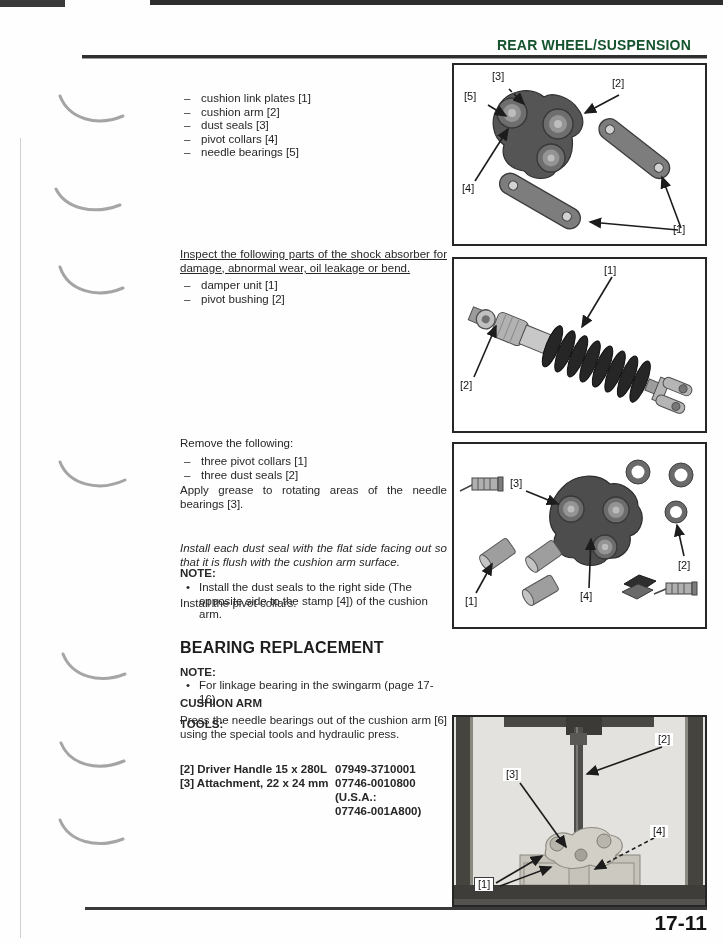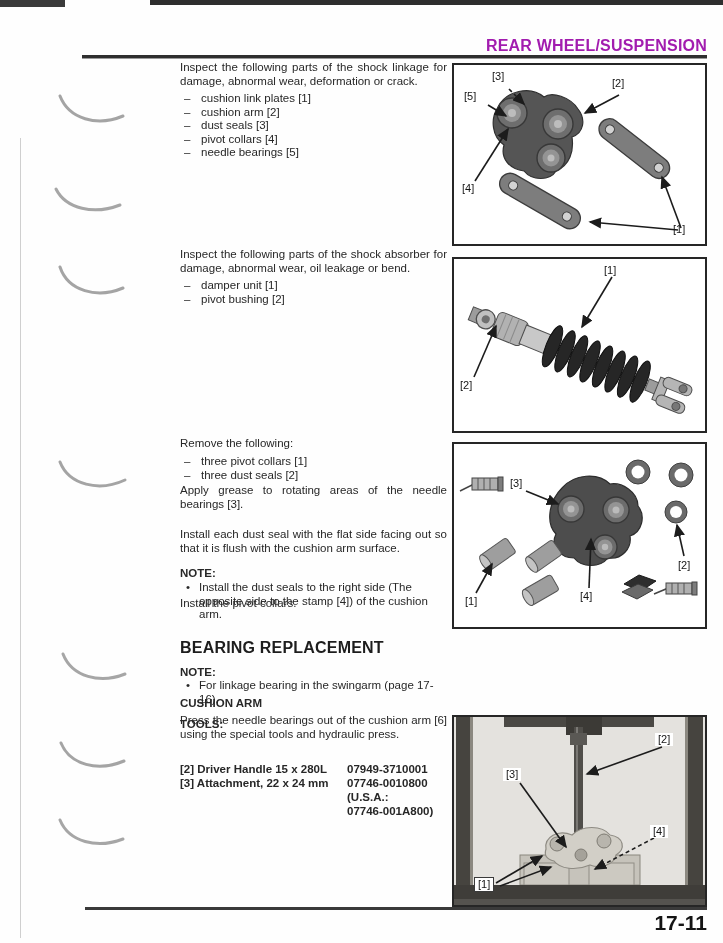--- a/index.html
+++ b/index.html
@@ -3,35 +3,35 @@
 <meta charset="utf-8">
 <style>
   html,body{margin:0;padding:0;background:#ffffff;}
   .page{position:relative;width:723px;height:943px;background:#fefefe;overflow:hidden;
         font-family:"Liberation Sans",sans-serif;color:#272727;}
   
   .scanbar{position:absolute;background:#2e2e2e;}
   .margin-line{position:absolute;left:20px;top:138px;width:1px;height:800px;background:#cfcfcf;}
   .crescent{position:absolute;width:85px;height:35px;}
   
-  .hdr-title{position:absolute;right:16px;top:37px;font-size:16px;font-weight:bold;color:#a21caf;letter-spacing:.2px;}
+  .hdr-title{position:absolute;right:32px;top:37px;font-size:14px;font-weight:bold;color:#14532d;letter-spacing:.2px;}
   .hdr-rule{position:absolute;left:82px;top:55px;width:625px;height:3px;background:#2f2f2f;border-bottom:1px solid #9a9a9a;}
   .ftr-rule{position:absolute;left:85px;top:907px;width:622px;height:3px;background:#3a3a3a;}
   .page-num{position:absolute;right:16px;top:911px;font-size:21px;font-weight:bold;color:#141414;}
   
   .tb{position:absolute;left:180px;width:267px;font-size:11.5px;line-height:13.6px;}
   .just{text-align:justify;}
   .li{position:relative;padding-left:21px;}
   .li .dash{position:absolute;left:4px;}
   .note-li{position:relative;padding-left:19px;}
   .note-li .bullet{position:absolute;left:6px;}
   .b{font-weight:bold;}
   .h1{font-size:16px;font-weight:bold;letter-spacing:.2px;color:#1d1d1d;}
   .tool-row{display:flex;}
-  .tool-row .tname{width:167px;flex:none;}
+  .tool-row .tname{width:155px;flex:none;}
   .tool-row .tnum{flex:1;}
   
   .fig{position:absolute;left:452px;width:255px;border:2px solid #262626;background:#ffffff;box-sizing:border-box;}
   .fig svg{position:absolute;left:0;top:0;}
   .fig-label{position:absolute;font-size:11px;line-height:13px;color:#161616;}
   .chip{background:#ffffff;padding:0 3px;}
   .chip-box{background:#ffffff;padding:0 3px;border:1px solid #3a3a3a;}
 </style>
 </head>
 <body>
@@ -60,46 +60,45 @@
   <svg class="crescent" style="left:55px;top:738px;" viewBox="0 0 85 35">
       <path d="M6,5 C15,27 43,34 69,23" fill="none" stroke="#8d8d8d" stroke-width="3" stroke-linecap="round" opacity="0.8"></path>
     </svg>
   <svg class="crescent" style="left:55px;top:815px;" viewBox="0 0 85 35">
       <path d="M5,5 C14,27 42,34 68,24" fill="none" stroke="#909090" stroke-width="3" stroke-linecap="round" opacity="0.8"></path>
     </svg>
 
   <div class="hdr-title">REAR WHEEL/SUSPENSION</div>
   <div class="hdr-rule"></div>
 
-  <div class="tb just" style="top:61px;">Inspect the following parts of the shock linkage for damage, abnormal wear, deformation or crack.</div>
 
   <div class="tb" style="top:92px;">
     <div class="li"><span class="dash">–</span><span>cushion link plates [1]</span></div>
     <div class="li"><span class="dash">–</span><span>cushion arm [2]</span></div>
     <div class="li"><span class="dash">–</span><span>dust seals [3]</span></div>
     <div class="li"><span class="dash">–</span><span>pivot collars [4]</span></div>
     <div class="li"><span class="dash">–</span><span>needle bearings [5]</span></div>
   </div>
 
-  <div class="tb just" style="top:248px;">Inspect the following parts of the shock absorber for damage, abnormal wear, oil leakage or bend.</div>
+  <div class="tb just" style="top:248px;text-decoration:underline;">Inspect the following parts of the shock absorber for damage, abnormal wear, oil leakage or bend.</div>
 
   <div class="tb" style="top:279px;">
     <div class="li"><span class="dash">–</span><span>damper unit [1]</span></div>
     <div class="li"><span class="dash">–</span><span>pivot bushing [2]</span></div>
   </div>
 
   <div class="tb" style="top:437px;">Remove the following:</div>
 
   <div class="tb" style="top:455px;">
     <div class="li"><span class="dash">–</span><span>three pivot collars [1]</span></div>
     <div class="li"><span class="dash">–</span><span>three dust seals [2]</span></div>
   </div>
 
   <div class="tb just" style="top:484px;">Apply grease to rotating areas of the needle bearings [3].</div>
-  <div class="tb just" style="top:528px;">Install each dust seal with the flat side facing out so that it is flush with the cushion arm surface.</div>
+  <div class="tb just" style="top:542px;font-style:italic;">Install each dust seal with the flat side facing out so that it is flush with the cushion arm surface.</div>
 
   <div class="tb b" style="top:567px;">NOTE:</div>
   <div class="tb" style="top:581px;">
     <div class="note-li"><span class="bullet">•</span><span>Install the dust seals to the right side (The opposite side to the stamp [4]) of the cushion arm.</span></div>
   </div>
 
   <div class="tb" style="top:597px;">Install the pivot collars.</div>
 
   <div class="tb h1" style="top:641px;">BEARING REPLACEMENT</div>
 

